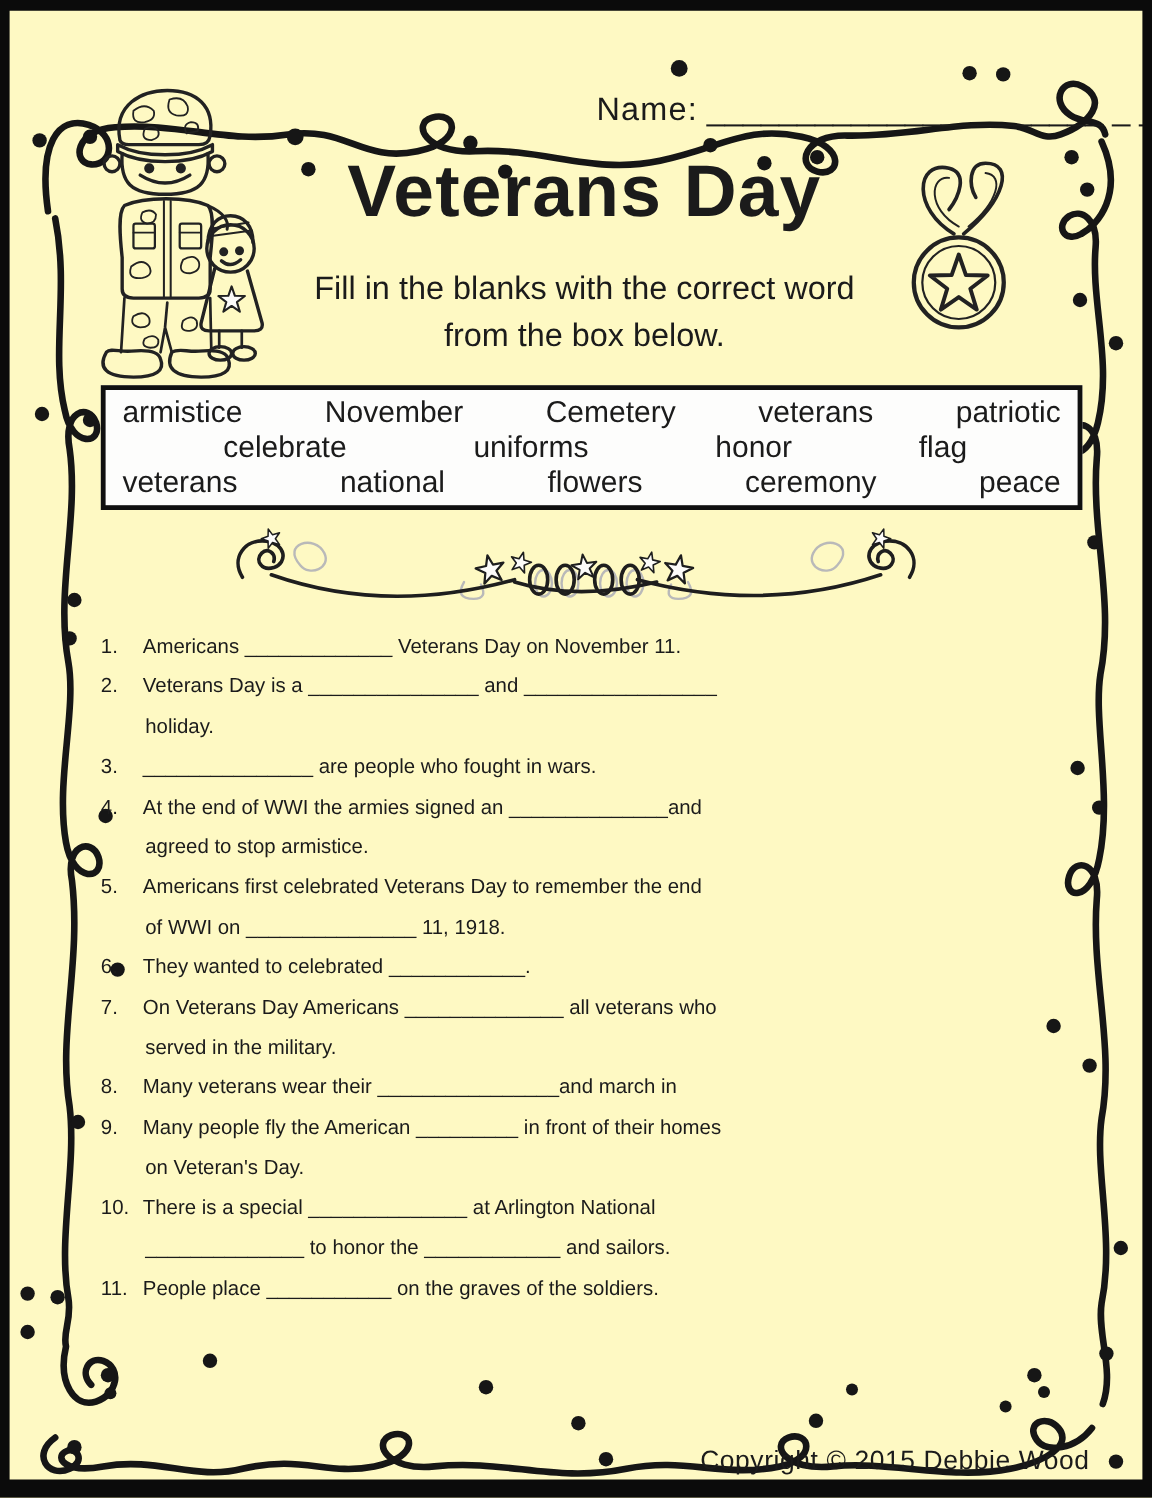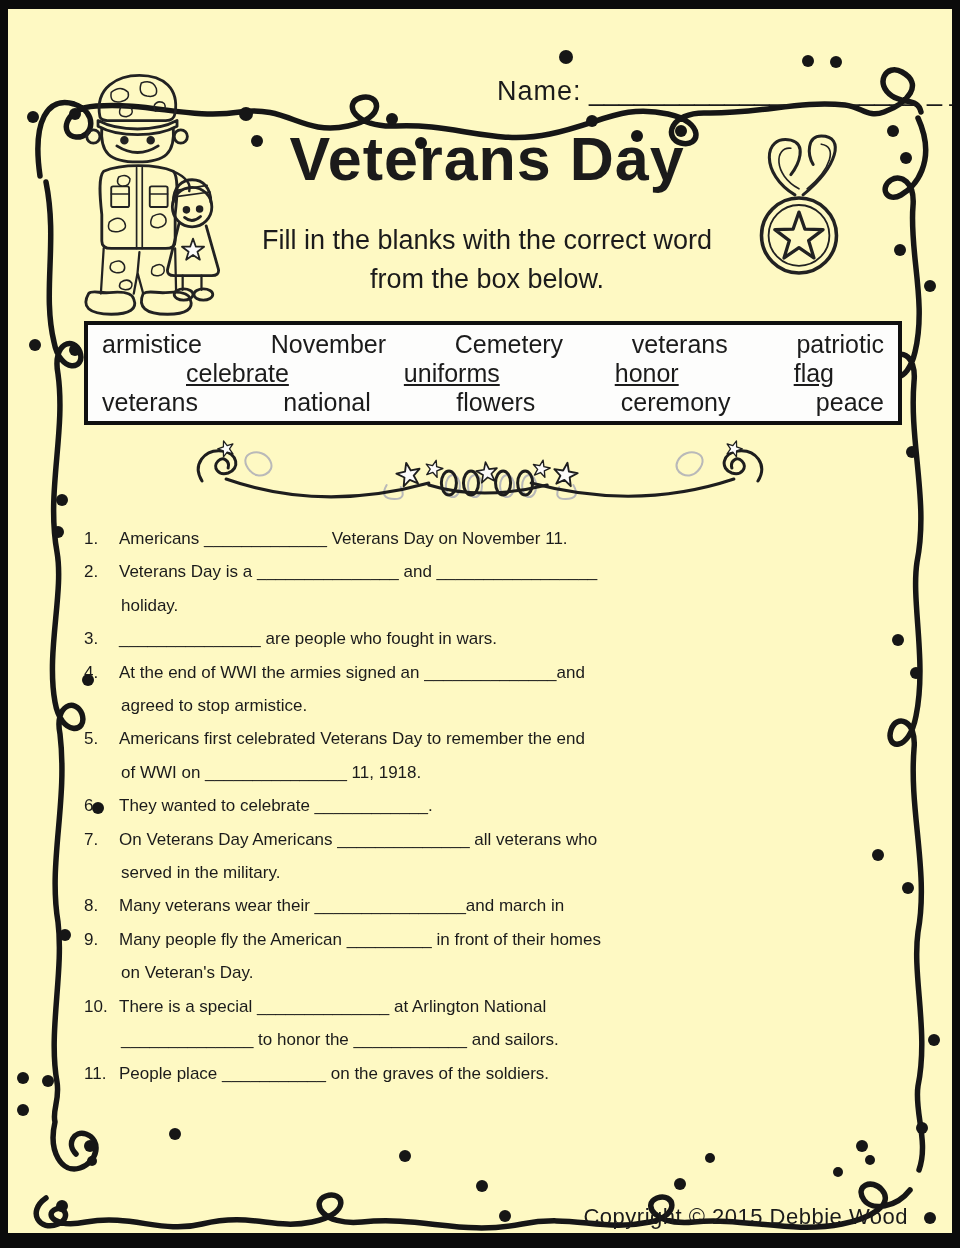--- a/index.html
+++ b/index.html
@@ -16,21 +16,21 @@
   .name-row .lbl{letter-spacing:1px;}
   .name-line{letter-spacing:0;}
   .title{top:124px;left:180px;width:614px;text-align:center;font-size:61px;font-weight:bold;letter-spacing:1px;}
   .subtitle{top:221px;left:130px;width:714px;text-align:center;font-size:27px;line-height:39px;}
   .soldier{top:66px;left:56px;width:180px;height:252px;}
   .medal{top:130px;left:740px;width:120px;height:150px;}
   
   .word-box{top:321px;left:84px;width:818px;height:104px;border:4px solid #101010;box-sizing:border-box;
             background:#fdfdfc;display:flex;flex-direction:column;justify-content:center;font-size:25px;}
   .wb-row{display:flex;justify-content:space-between;padding:0 14px;}
-  .wb-row.mid{padding:0 64px 0 98px;text-decoration:underline;}
+  .wb-row.mid{padding:0 92px 0 98px;}
   
   .divider{top:440px;left:190px;width:580px;height:68px;}
   
   .questions{top:522px;left:84px;width:826px;font-size:17px;line-height:33.4px;}
   .q-line{white-space:nowrap;}
   .q-line.q-cont{padding-left:37px;}
   .q-num{display:inline-block;min-width:35px;}
   
   .copyright{top:1204px;right:52px;font-size:22px;letter-spacing:0.5px;}
   svg{display:block;}
@@ -235,21 +235,21 @@
 
   <div class="layer questions">
       <div class="q-line"><span class="q-num">1.</span><span>Americans _____________ Veterans Day on November  11.</span></div>
       <div class="q-line"><span class="q-num">2.</span><span>Veterans Day is a _______________ and _________________</span></div>
       <div class="q-line q-cont"><span>holiday.</span></div>
       <div class="q-line"><span class="q-num">3.</span><span>_______________ are people who fought in wars.</span></div>
       <div class="q-line"><span class="q-num">4.</span><span>At the end of WWI  the armies signed an ______________and</span></div>
       <div class="q-line q-cont"><span>agreed to stop armistice.</span></div>
       <div class="q-line"><span class="q-num">5.</span><span>Americans first celebrated Veterans Day to remember the end</span></div>
       <div class="q-line q-cont"><span>of WWI on _______________ 11, 1918.</span></div>
-      <div class="q-line"><span class="q-num">6.</span><span>They wanted to celebrate ____________.</span></div>
+      <div class="q-line"><span class="q-num">6.</span><span>They wanted to celebrated ____________.</span></div>
       <div class="q-line"><span class="q-num">7.</span><span>On Veterans Day Americans ______________ all veterans who</span></div>
       <div class="q-line q-cont"><span>served in the military.</span></div>
       <div class="q-line"><span class="q-num">8.</span><span>Many veterans wear their ________________and march in</span></div>
       <div class="q-line"><span class="q-num">9.</span><span>Many people fly the American _________ in front of their homes</span></div>
       <div class="q-line q-cont"><span>on Veteran's Day.</span></div>
       <div class="q-line"><span class="q-num">10.</span><span>There is a special ______________ at Arlington National</span></div>
       <div class="q-line q-cont"><span>______________ to honor the ____________ and sailors.</span></div>
       <div class="q-line"><span class="q-num">11.</span><span>People place ___________ on the graves of the soldiers.</span></div>
     </div>
 

